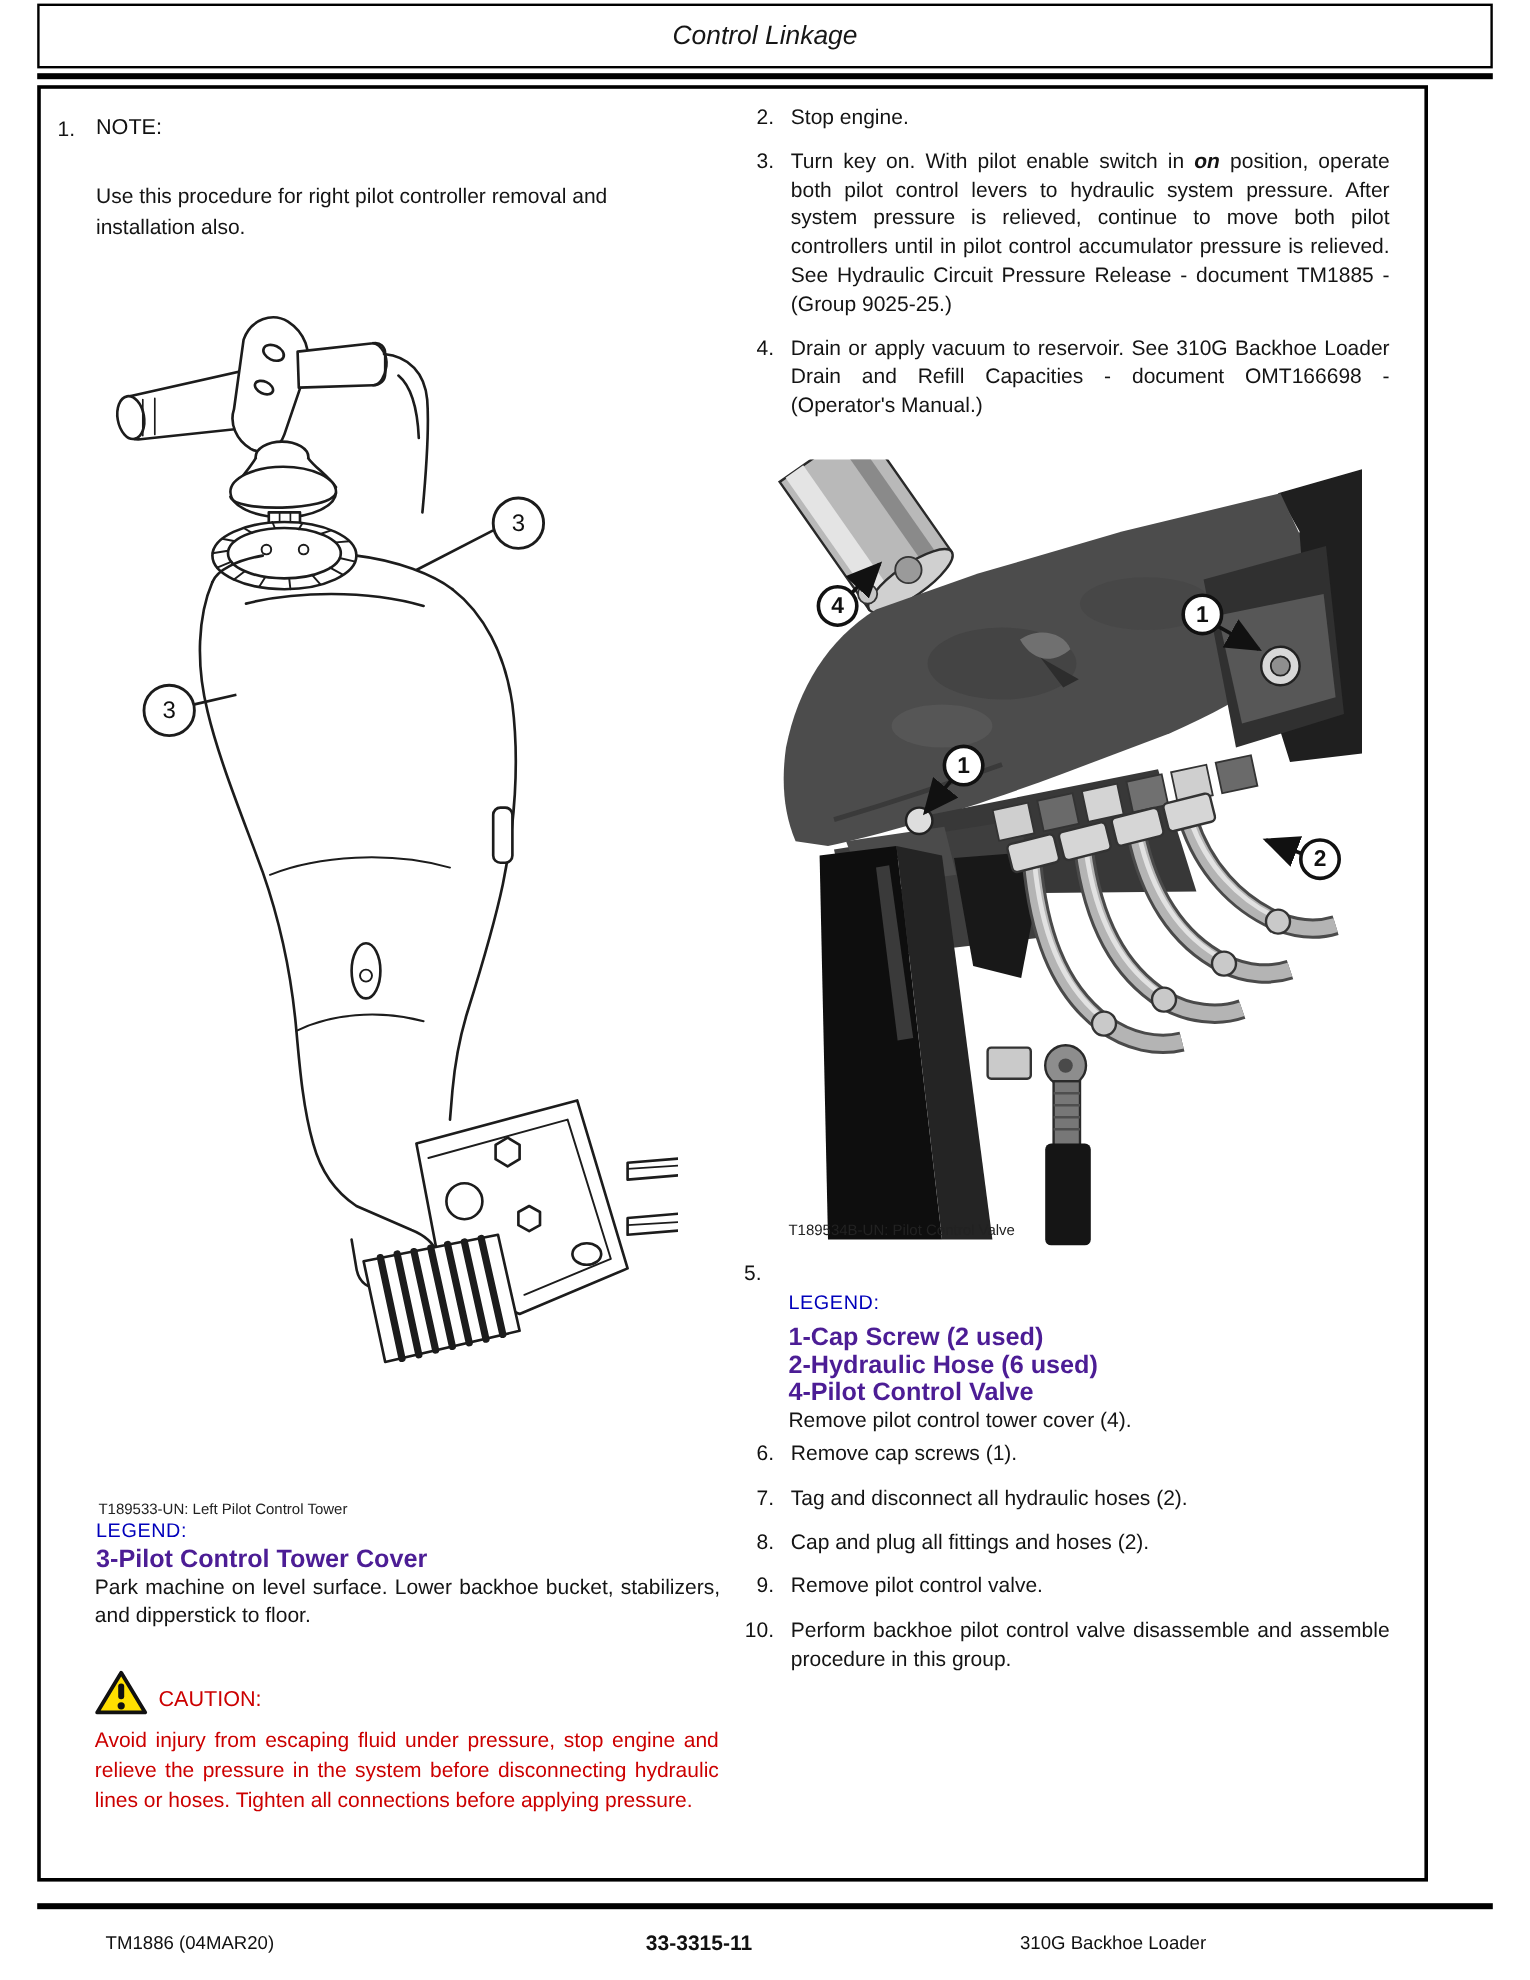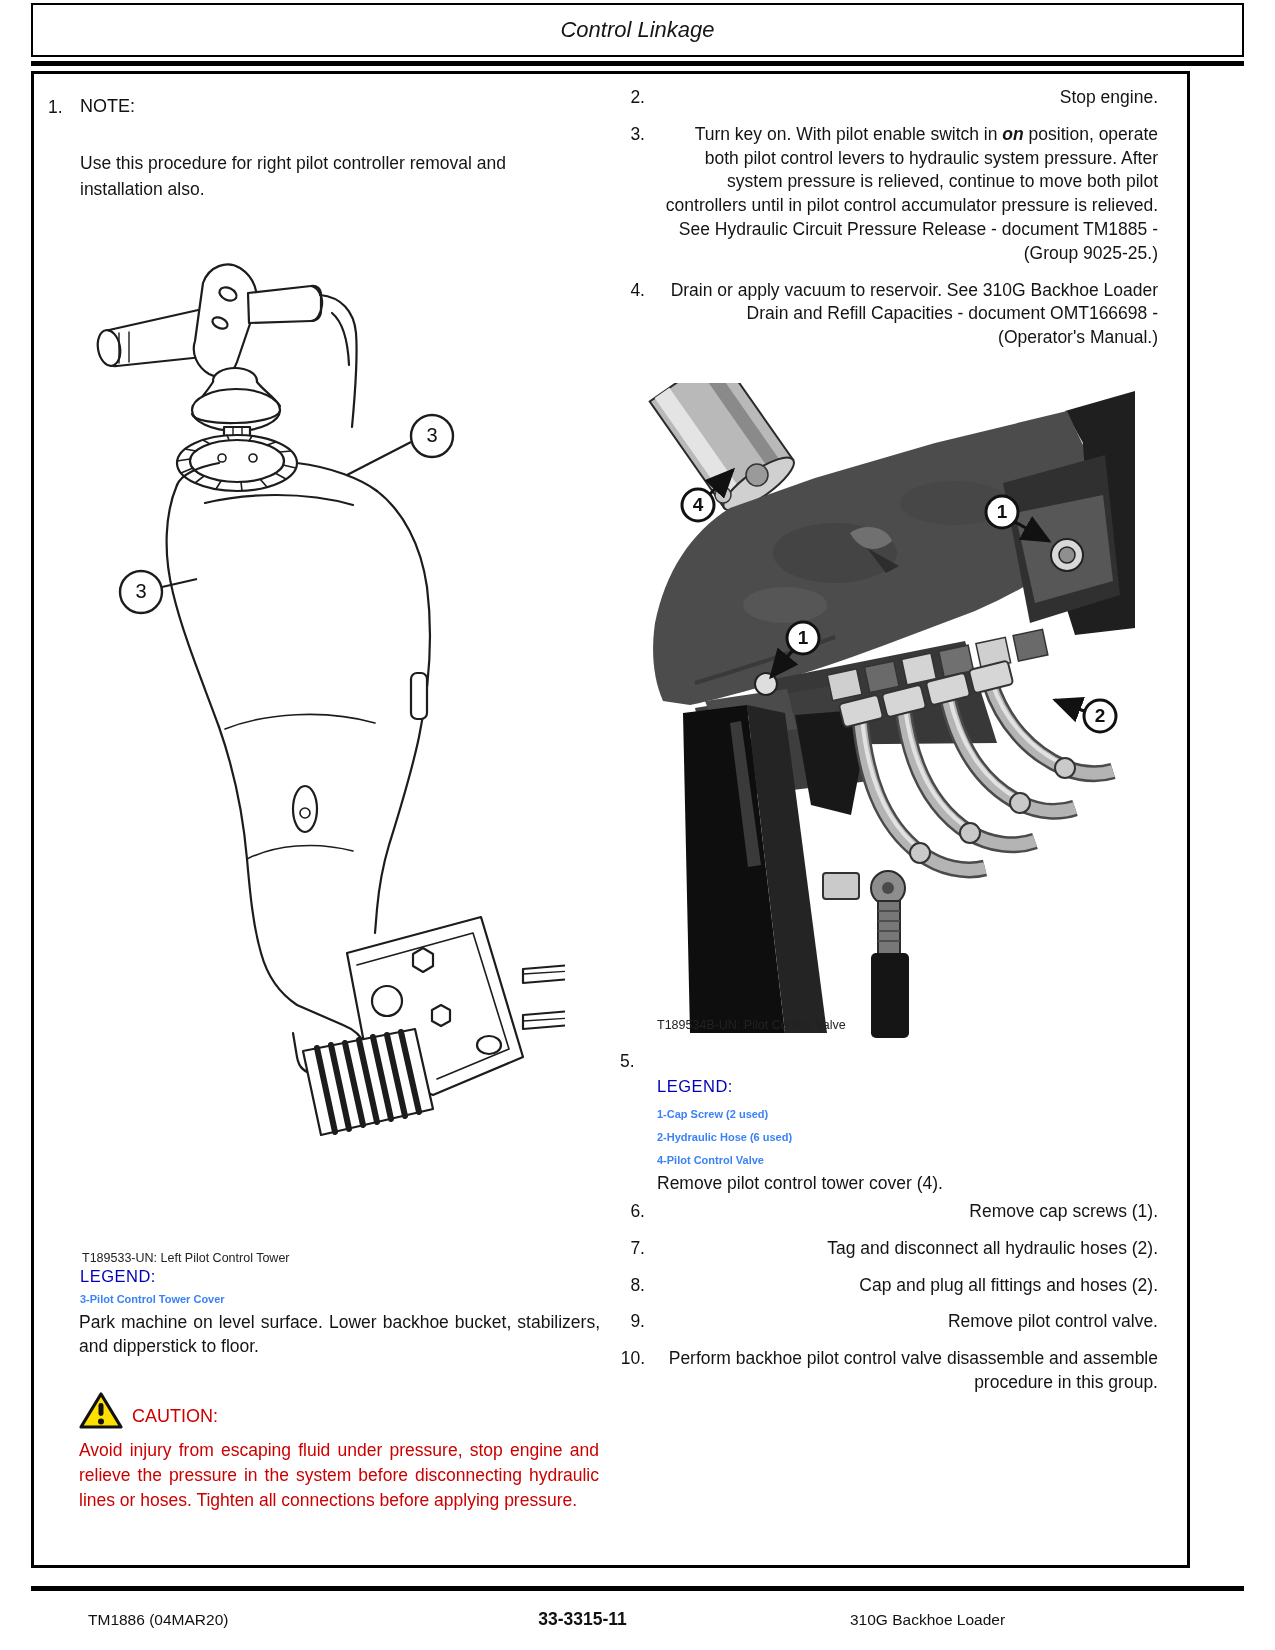--- a/index.html
+++ b/index.html
@@ -12,27 +12,27 @@
   .page-title{width:100%;text-align:center;line-height:50px;font-size:22px;font-style:italic;color:#161616;border-radius:20px;}
   .rule{position:absolute;background:#000;}
   .rule-top{left:31px;top:61px;width:1213px;height:5px;}
   .rule-bottom{left:31px;top:1586px;width:1213px;height:5px;}
   .content-box{position:absolute;left:31px;top:71px;width:1153px;height:1491px;border:3px solid #000;}
   
   .body-txt{font-size:17.5px;line-height:1.36;color:#141414;}
   .just{text-align:justify;}
   .small-cap{font-size:12.5px;color:#222;}
   .legend-head{font-size:16.5px;color:#0000bb;letter-spacing:.5px;text-align:center;}
-  .legend-item{font-size:11px;font-weight:bold;color:#3b82f6;line-height:23px;}
+  .legend-item{font-size:21px;font-weight:bold;color:#4c1d95;line-height:23px;}
   .abs{position:absolute;}
   p{margin:0;}
   
   .steprow{display:flex;margin-bottom:13px;}
   .steprow .num{flex:0 0 45px;text-align:right;padding-right:14px;font-size:17.5px;line-height:1.36;}
-  .steprow .stepbody{flex:1;text-align:right;}
+  .steprow .stepbody{flex:1;}
   
   .caution-label{font-size:18px;color:#cc0000;}
   .caution-body{color:#cc0000;}
   
   .footer-left{left:88px;top:1611px;font-size:15.5px;}
   .footer-center{left:450px;top:1609px;width:265px;text-align:center;font-size:17.5px;font-weight:bold;}
   .footer-right{left:850px;top:1611px;width:278px;text-align:left;font-size:15.5px;}
   svg{display:block;}
 </style>
 </head>

